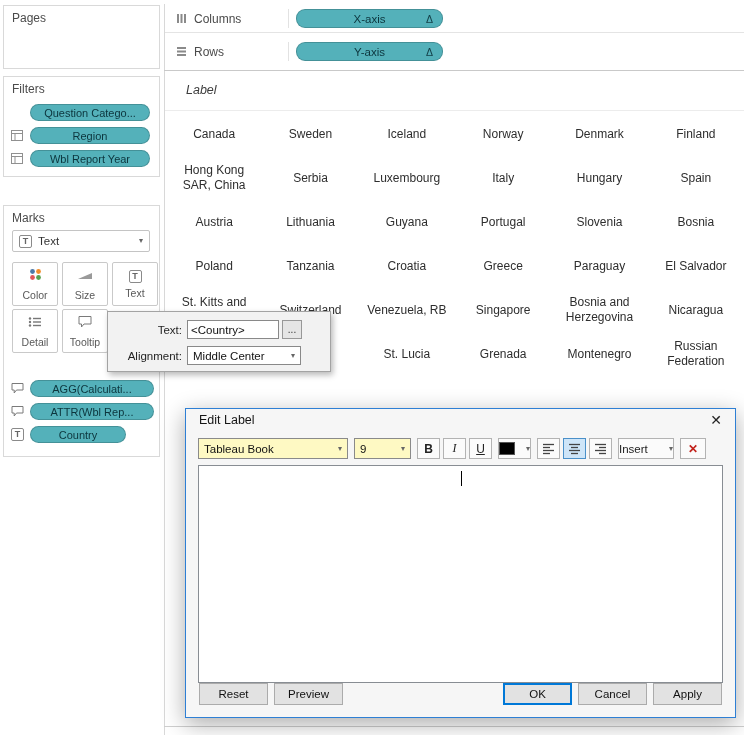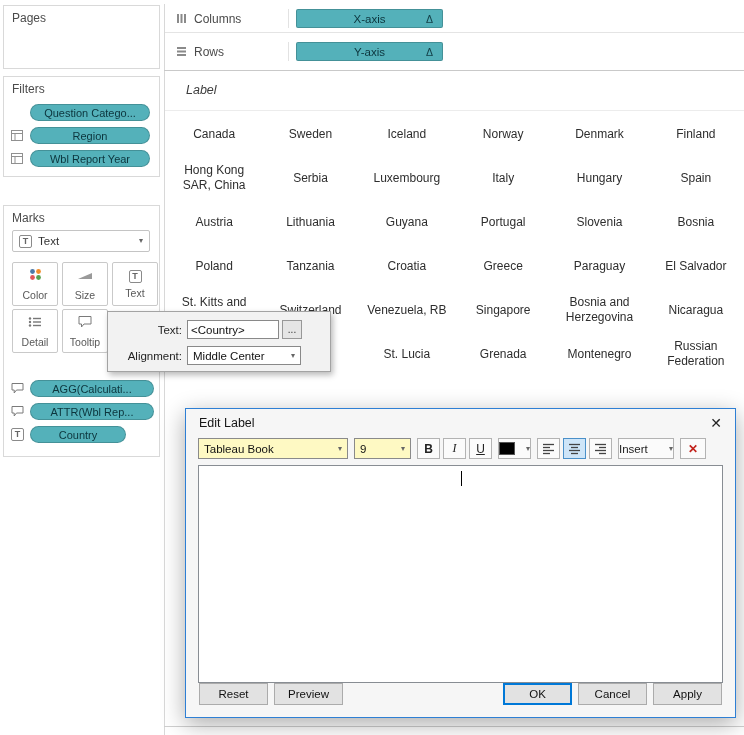--- a/index.html
+++ b/index.html
@@ -38,21 +38,21 @@
   .mbtn-label{font-size:10.5px;color:#595959;}
   #marks-pills{position:absolute;left:0;top:163px;width:100%;margin-top:8px;}
 
   
   .shelf{position:absolute;left:165px;width:579px;height:27px;display:flex;align-items:center;}
   #columns-shelf{top:5px;border-bottom:1px solid #e4e4e4;}
   #rows-shelf{top:38px;}
   .shelf-icon{margin-left:11px;display:flex;}
   .shelf-label{margin-left:7px;font-size:12px;color:#4b4b4b;}
   .shelf-divider{position:absolute;left:123px;top:4px;height:19px;width:1px;background:#e2e2e2;}
-  .shelf-pill{position:absolute;left:131px;top:4px;width:147px;height:19px;border-radius:2px;
+  .shelf-pill{position:absolute;left:131px;top:4px;width:147px;height:19px;border-radius:9px;
               font-size:11.5px;text-align:right;}
   .pill-badge{position:absolute;right:9px;font-size:10.5px;color:#123e46;}
   .shelf-pill .pill-label{margin:0 auto;}
 
   
   #canvas-vline{position:absolute;left:164px;top:4px;width:1px;height:731px;background:#d8d8d8;}
   #shelf-bottom-line{position:absolute;left:164px;top:70px;width:580px;height:1px;background:#c9c9c9;}
   #col-header{position:absolute;left:186px;top:83px;font-size:12.5px;font-style:italic;color:#3c3c3c;}
   #header-line{position:absolute;left:165px;top:110px;width:579px;height:1px;background:#ececec;}
   #country-grid{position:absolute;left:166px;top:112px;width:578px;display:grid;
@@ -73,21 +73,21 @@
   #more-btn{width:20px;height:19px;margin-left:3px;background:#e5e5e5;border:1px solid #989898;
             font-size:10px;display:flex;align-items:center;justify-content:center;color:#333;
             box-sizing:border-box;}
   #alignment-select{width:114px;height:19px;background:#fff;border:1px solid #898989;display:flex;
                     align-items:center;padding:0 5px;color:#111;box-sizing:border-box;}
 
   
   #edit-label-dialog{position:absolute;left:185px;top:408px;width:551px;height:310px;
                      background:#f6f6f6;border:1px solid var(--dialog-border,#2e7fd4);
                      box-shadow:0 6px 22px rgba(0,0,0,.33);z-index:10;box-sizing:border-box;}
-  #dialog-titlebar{height:20px;display:flex;align-items:flex-start;padding:7px 13px 0;}
+  #dialog-titlebar{height:20px;display:flex;align-items:center;padding:1px 13px 0;}
   #dialog-title{font-size:12.5px;color:#151515;}
   #dialog-close{margin-left:auto;font-size:14px;color:#222;line-height:1;}
   #dialog-toolbar{position:absolute;left:12px;top:29px;right:12px;height:21px;display:flex;
                   align-items:center;gap:6px;}
   .combo{background:#fef9c3;border:1px solid #8a8a8a;height:21px;display:flex;align-items:center;
          padding:0 5px;font-size:11.5px;color:#111;box-sizing:border-box;}
   #font-combo{width:150px;}
   #size-combo{width:57px;}
   .btn-group{display:flex;gap:3px;}
   .tbtn{height:21px;width:23px;background:#fbfbfb;border:1px solid #b3b3b3;display:flex;

